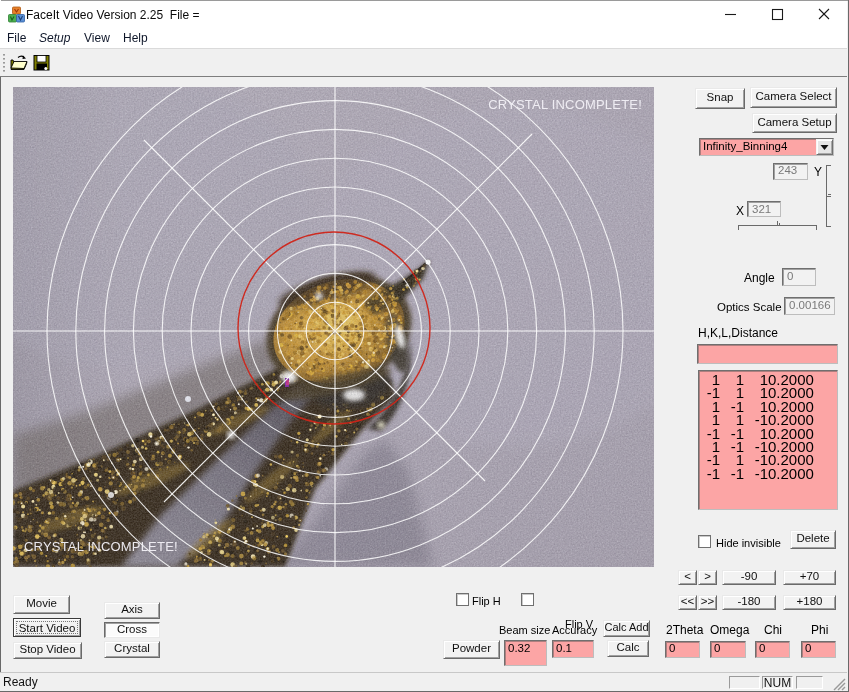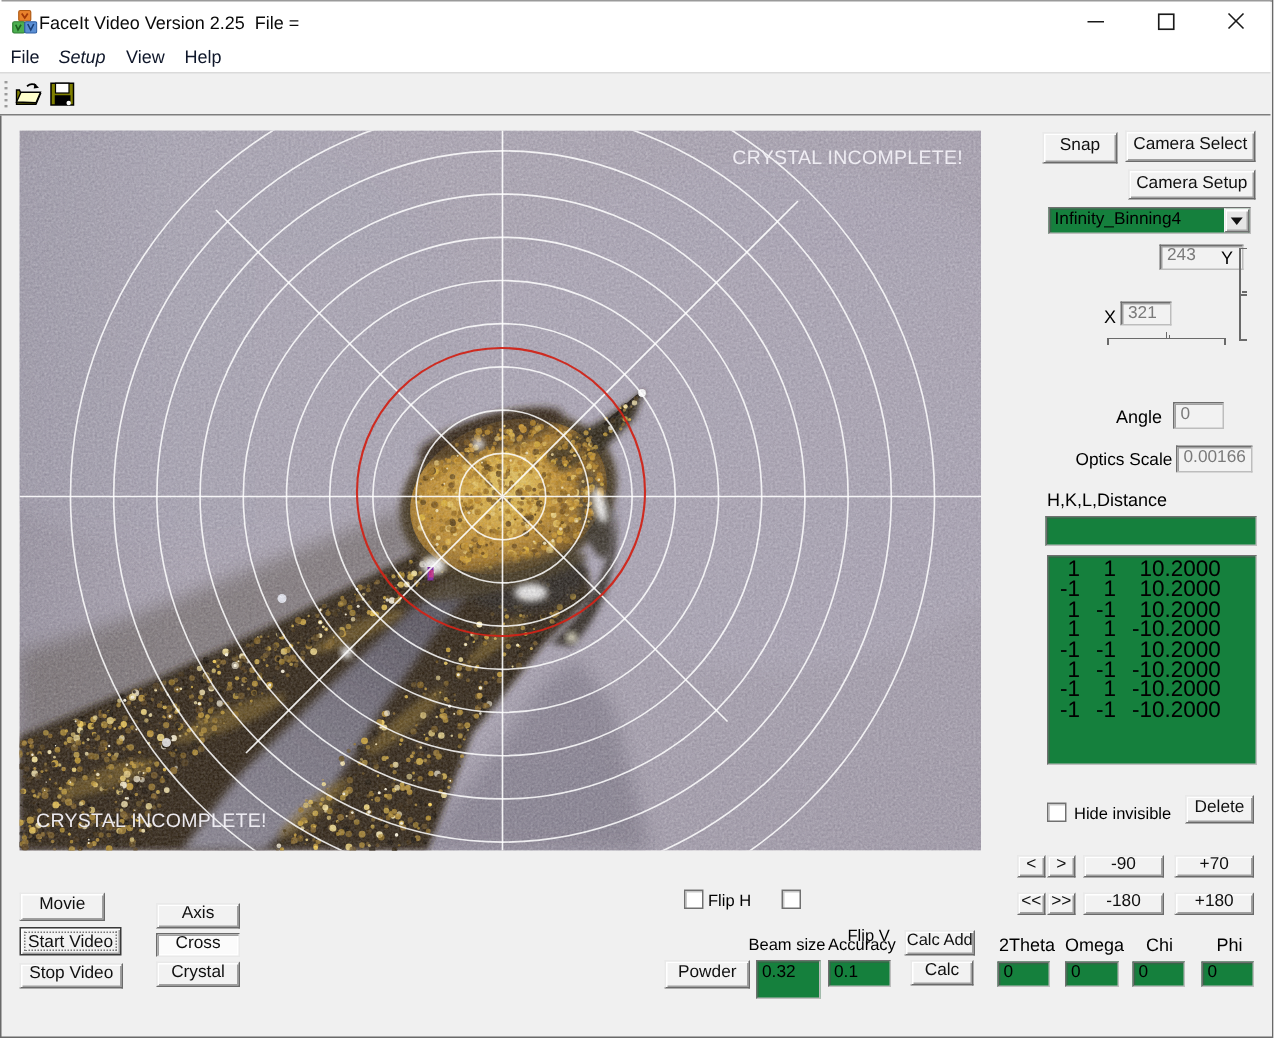--- a/index.html
+++ b/index.html
@@ -9,21 +9,21 @@
 #titlebar{left:0;top:0;width:847px;height:28px;background:#ffffff;}
 #title{left:26px;top:8px;font-size:12px;color:#0a0a0a;}
 #menubar{left:0;top:28px;width:847px;height:21px;background:#ffffff;font-size:12px;color:#0f172a;}
 .mi{position:absolute;top:3px;}
 #toolbar{left:0;top:48px;width:847px;height:29px;background:#f0f0f0;border-top:1px solid #dadada;border-bottom:1px solid #7e7e7e;}
 .btn{position:absolute;white-space:nowrap;background:#f2f2f2;border:1px solid;border-color:#e9e9e9 #6a6a6a #6a6a6a #e9e9e9;
  box-shadow:inset 1px 1px 0 #ffffff, inset -1px -1px 0 #a0a0a0;
  font-size:11.5px;color:#101010;text-align:center;line-height:17px;}
 .fld{position:absolute;background:#f2f2f2;border:1px solid;border-color:#6f6f6f #bdbdbd #bdbdbd #6f6f6f;
  box-shadow:inset 1px 1px 0 rgba(80,80,80,0.5);font-size:11.5px;color:#7a7a7a;padding-left:4px;line-height:15px;}
-.fldw{position:absolute;background:#15803d;border:1px solid;border-color:#6f6f6f #bdbdbd #bdbdbd #6f6f6f;
+.fldw{position:absolute;background:#fca5a5;border:1px solid;border-color:#6f6f6f #bdbdbd #bdbdbd #6f6f6f;
  box-shadow:inset 1px 1px 0 rgba(80,80,80,0.45);font-size:11.5px;color:#000;padding-left:3px;line-height:15px;}
 .cb{position:absolute;width:13px;height:13px;background:#fff;border:1px solid #707070;box-shadow:inset 1px 1px 0 rgba(100,100,100,0.35);}
 .lab{position:absolute;font-size:11.5px;color:#000;white-space:nowrap;}
 #videoframe{left:13px;top:87px;width:641px;height:480px;}
 #statusbar{left:0;top:672px;width:847px;height:19px;background:#f0f0f0;border-top:1px solid #c8c8c8;font-size:12px;color:#111;}
 .pane{position:absolute;top:3px;height:13px;border:1px solid;border-color:#9a9a9a #ffffff #ffffff #9a9a9a;}
 .lrow{height:13.4px;line-height:13.4px;font-size:15px;color:#000;white-space:nowrap;}
 .lrow span{display:inline-block;text-align:right;}
 .c1{width:19px;}.c2{width:24px;}.c3{width:24px;}.c4{width:45px;}
 </style></head><body>
@@ -2439,21 +2439,21 @@
 </g>
 </svg></div>
 <div class="btn " style="left:695px;top:88px;width:50px;height:21px;line-height:17px;">Snap</div>
 <div class="btn " style="left:750px;top:87px;width:87px;height:21px;line-height:17px;">Camera Select</div>
 <div class="btn " style="left:752px;top:113px;width:85px;height:20px;line-height:16px;">Camera Setup</div>
 <div class="fldw" style="left:699px;top:138px;width:135px;height:18px;line-height:14px;color:#000;">Infinity_Binning4</div>
 <div class="abs" style="left:816px;top:139px;width:17px;height:16px;background:#e6e6e6;border:1px solid;border-color:#f6f6f6 #707070 #707070 #f6f6f6;box-shadow:inset 1px 1px 0 #fff,inset -1px -1px 0 #a8a8a8;"></div>
 <svg class="abs" style="left:816px;top:139px;" width="17" height="16" viewBox="0 0 17 16">
       <path d="M4.5 6 L12.5 6 L8.5 11 Z" fill="#111"></path>
     </svg>
-<div class="fld" style="left:773px;top:163px;width:56px;height:17px;line-height:13px;">243</div>
+<div class="fld" style="left:773px;top:163px;width:35px;height:17px;line-height:13px;">243</div>
 <div class="lab" style="left:814px;top:165px;font-size:12px;">Y</div>
 <svg class="abs" style="left:820px;top:163px" width="14" height="68" viewBox="0 0 14 68" shape-rendering="crispEdges">
 <rect x="6" y="2" width="1" height="62" fill="#6a6a6a"></rect>
 <rect x="6" y="2" width="5" height="1" fill="#6a6a6a"></rect>
 <rect x="6" y="63" width="5" height="1" fill="#6a6a6a"></rect>
 <rect x="7" y="33" width="4" height="1" fill="#6a6a6a"></rect>
 <rect x="8" y="31" width="3" height="1" fill="#6a6a6a"></rect>
 </svg>
 <div class="lab" style="left:736px;top:204px;font-size:12px;">X</div>
 <div class="fld" style="left:747px;top:201px;width:34px;height:16px;line-height:14px;">321</div>
@@ -2511,12 +2511,25 @@
 <div class="fldw" style="left:552px;top:640px;width:42px;height:18px;line-height:14px;">0.1</div>
 <div class="btn " style="left:607px;top:640px;width:42px;height:17px;line-height:13px;">Calc</div>
 <div class="lab" style="left:666px;top:623px;font-size:12px;">2Theta</div>
 <div class="lab" style="left:710px;top:623px;font-size:12px;">Omega</div>
 <div class="lab" style="left:764px;top:623px;font-size:12px;">Chi</div>
 <div class="lab" style="left:811px;top:623px;font-size:12px;">Phi</div>
 <div class="fldw" style="left:665px;top:641px;width:35px;height:17px;line-height:13px;">0</div>
 <div class="fldw" style="left:710px;top:641px;width:36px;height:17px;line-height:13px;">0</div>
 <div class="fldw" style="left:755px;top:641px;width:35px;height:17px;line-height:13px;">0</div>
 <div class="fldw" style="left:801px;top:641px;width:35px;height:17px;line-height:13px;">0</div>
+<div id="statusbar" class="abs">
+<div class="abs" style="left:3px;top:2px;">Ready</div>
+<div class="pane" style="left:729px;width:31px;"></div>
+<div class="pane" style="left:762px;width:31px;text-align:center;line-height:12px;">NUM</div>
+<div class="pane" style="left:796px;width:27px;"></div>
+<svg class="abs" style="left:832px;top:4px;" width="14" height="14" viewBox="0 0 14 14">
+<g stroke="#9a9a9a" stroke-width="1.4">
+          <line x1="13" y1="2" x2="2" y2="13"></line>
+          <line x1="13" y1="6" x2="6" y2="13"></line>
+          <line x1="13" y1="10" x2="10" y2="13"></line>
+        </g>
+</svg>
+</div>
 </div>
 </body></html>

